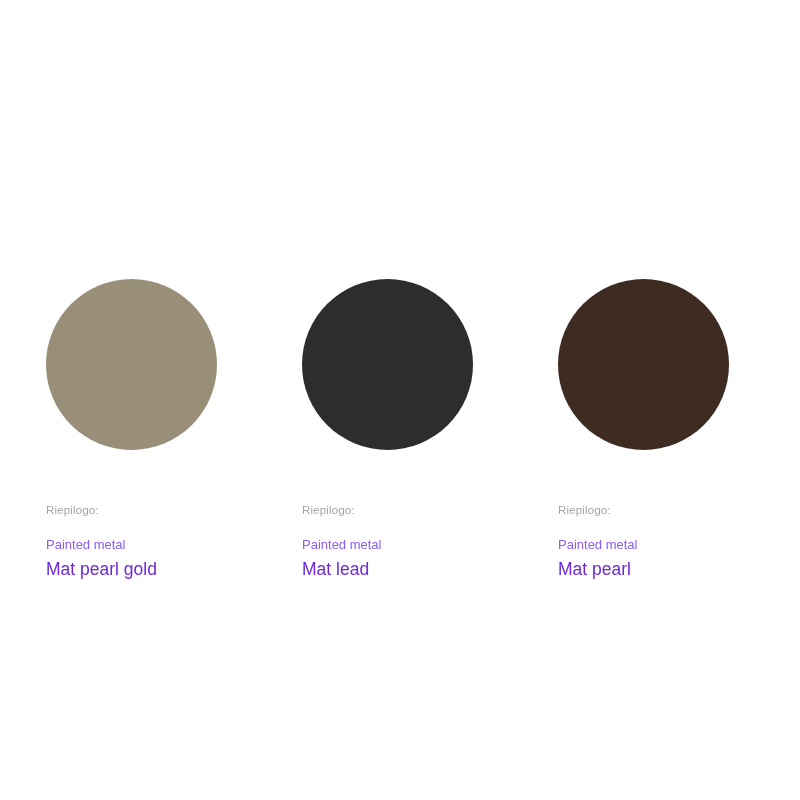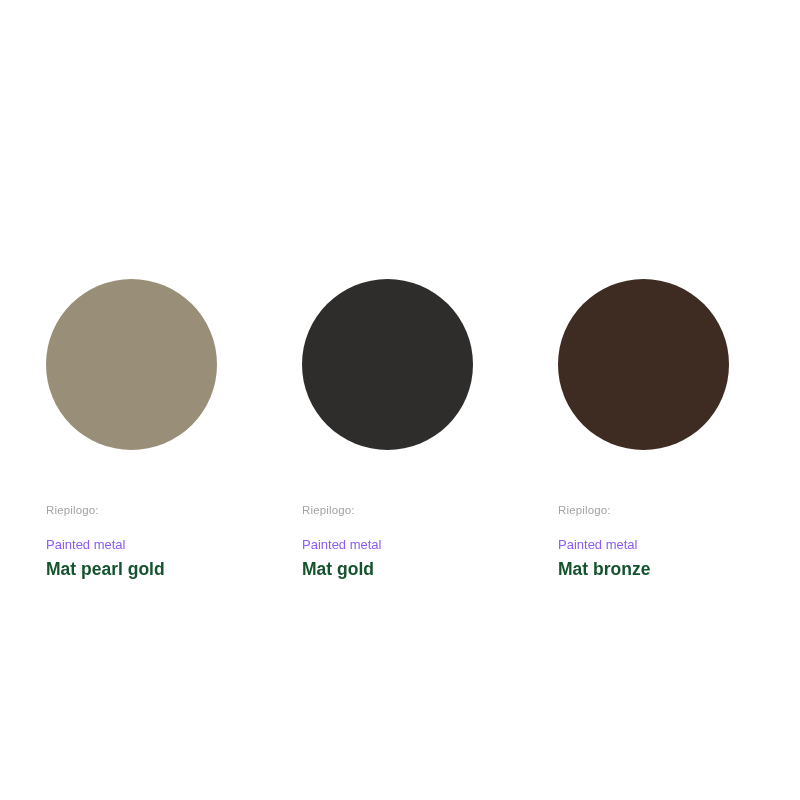--- a/index.html
+++ b/index.html
@@ -69,22 +69,22 @@
     line-height: 16px;
     color: #8b5cf6;
     font-weight: 400;
     white-space: nowrap;
   }
 
   .caption-name {
     margin-top: 5px;
     font-size: 17.5px;
     line-height: 22px;
-    color: #14532d;
-    font-weight: 700;
+    color: #6d28d9;
+    font-weight: 400;
     white-space: nowrap;
   }
 </style>
 </head>
 <body style="background: rgb(255, 255, 255);">
 
 <div class="board">
 
   <div class="swatch-grid">
 
@@ -95,27 +95,27 @@
         <span class="caption-kind">Painted metal</span>
         <span class="caption-name">Mat pearl gold</span>
       </div>
     </div>
 
     <div class="swatch-col">
       <span class="swatch-disc" style="background-color: rgb(47, 45, 44);"></span>
       <div class="caption">
         <span class="caption-eyebrow">Riepilogo:</span>
         <span class="caption-kind">Painted metal</span>
-        <span class="caption-name">Mat gold</span>
+        <span class="caption-name">Mat lead</span>
       </div>
     </div>
 
     <div class="swatch-col">
       <span class="swatch-disc" style="background-color: rgb(62, 43, 34);"></span>
       <div class="caption">
         <span class="caption-eyebrow">Riepilogo:</span>
         <span class="caption-kind">Painted metal</span>
-        <span class="caption-name">Mat bronze</span>
+        <span class="caption-name">Mat pearl</span>
       </div>
     </div>
 
   </div>
 </div>
 
 </body></html>

